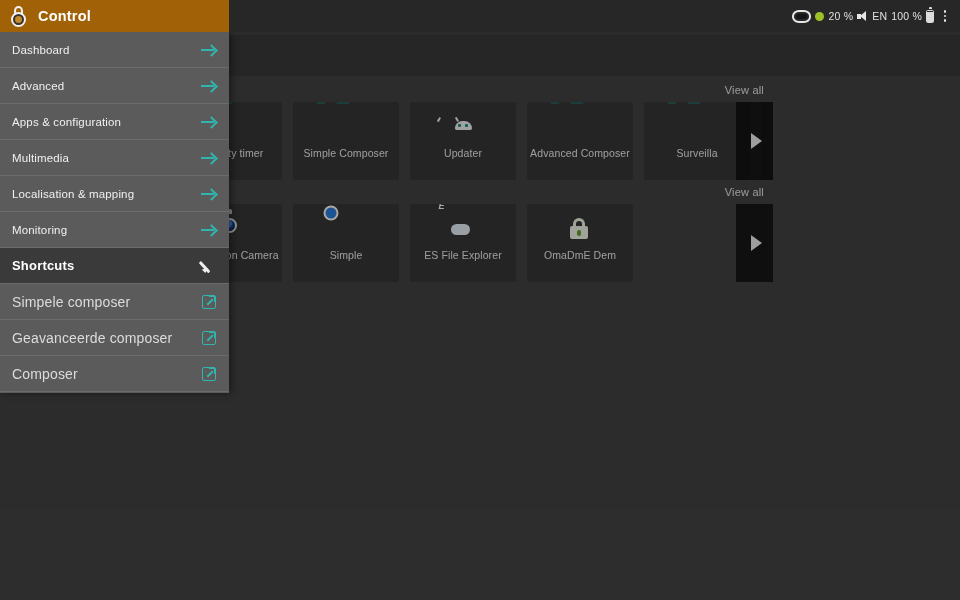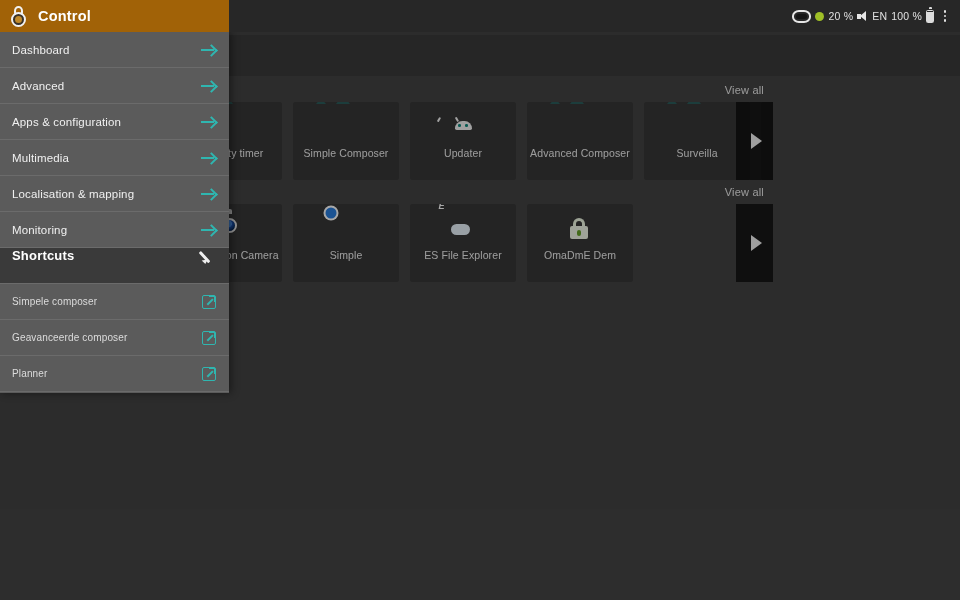--- a/index.html
+++ b/index.html
@@ -514,20 +514,21 @@
     width: 7px; height: 7px;
     border-top: 2px solid #2fb6b0;
     border-right: 2px solid #2fb6b0;
     transform: rotate(45deg);
   }
 
   .section-head {
     height: 36px;
     background: #3a3a3a;
     display: flex;
+    align-items: center;
     padding: 0 12px;
     border-bottom: 1px solid #6b6b6b;
   }
   .section-head .title {
     color: #ffffff;
     font-size: 13px;
     font-weight: bold;
     letter-spacing: .2px;
   }
   .pencil-icon {
@@ -560,21 +561,21 @@
   .shortcut-item {
     height: 36px;
     display: flex;
     align-items: center;
     padding: 0 13px 0 12px;
     border-bottom: 1px solid #6b6b6b;
     cursor: pointer;
   }
   .shortcut-item .label {
     color: #dcdcdc;
-    font-size: 10px;
+    font-size: 14px;
     letter-spacing: .15px;
     white-space: nowrap;
   }
   .ext-icon {
     margin-left: auto;
     width: 14px; height: 14px;
     border: 1.8px solid #2fb6b0;
     border-radius: 2px;
     position: relative;
   }
@@ -761,18 +762,18 @@
       <span class="label">Simpele composer</span>
       <span class="ext-icon"></span>
     </div>
 
     <div class="shortcut-item">
       <span class="label">Geavanceerde composer</span>
       <span class="ext-icon"></span>
     </div>
 
     <div class="shortcut-item">
-      <span class="label">Planner</span>
+      <span class="label">Composer</span>
       <span class="ext-icon"></span>
     </div>
 
   </div>
 </div>
 
 </body></html>

